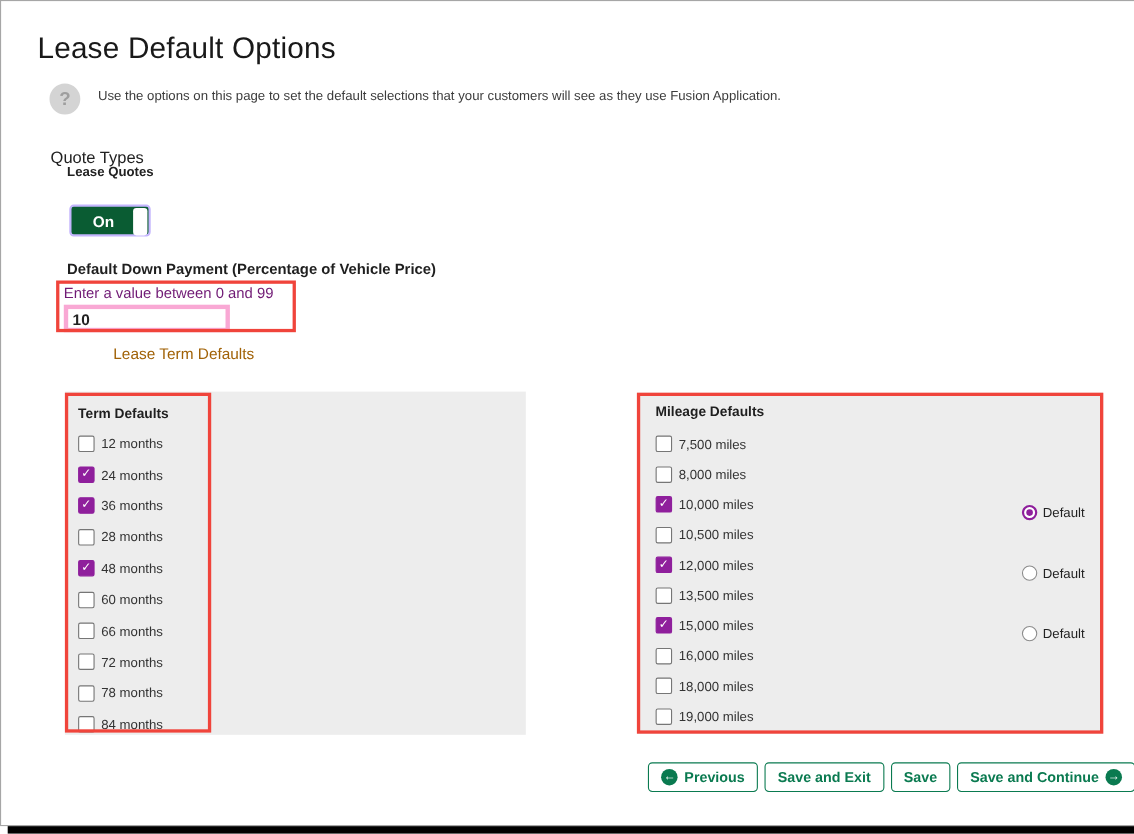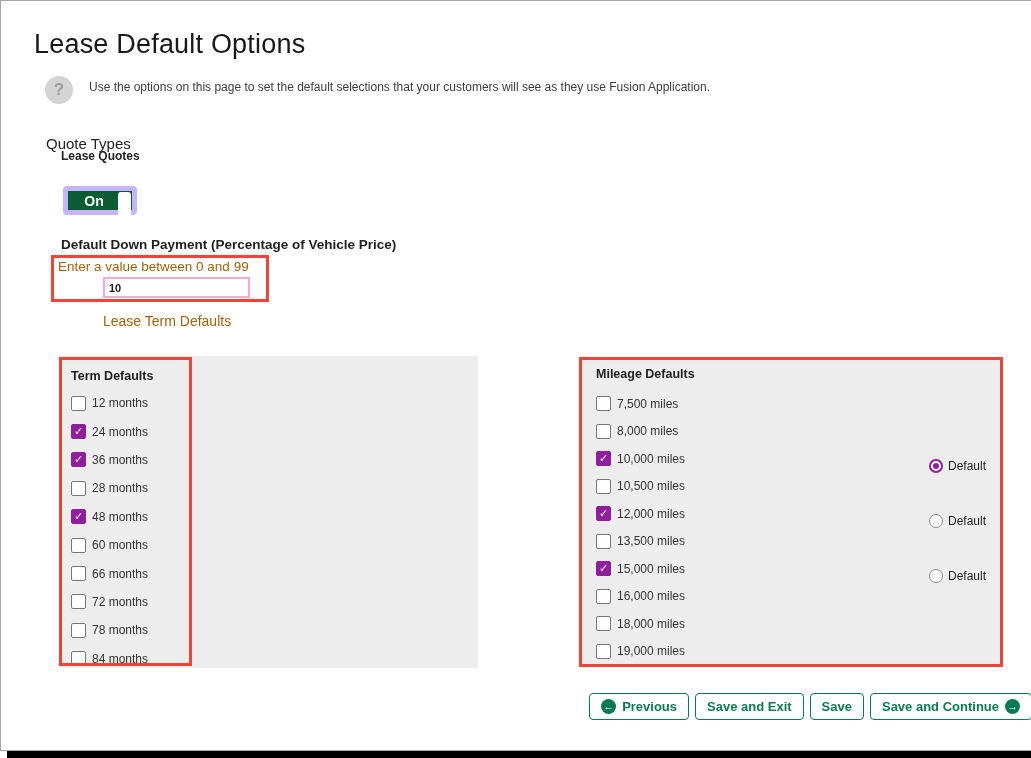--- a/index.html
+++ b/index.html
@@ -5,28 +5,28 @@
   html,body{margin:0;padding:0;background:#fff;}
   body{width:1031px;height:758px;position:relative;font-family:"Liberation Sans","DejaVu Sans",sans-serif;}
   .page{position:absolute;left:0;top:0;width:1022px;height:749px;background:#fff;border:1px solid #a6a6a6;box-shadow:7px 7px 0 #000;padding-left:29px;}
   .abs{position:absolute;}
   .page-title{left:33px;top:28px;font-size:27px;color:#191919;font-weight:400;letter-spacing:0.2px;}
   .help-circle{left:44px;top:75px;width:28px;height:28px;border-radius:50%;background:#d4d4d4;display:flex;align-items:center;justify-content:center;font-size:17px;font-weight:700;color:#9e9e9e;}
   .description{left:88px;top:79px;font-size:12px;color:#3c3c3c;}
   .section-heading{font-size:15px;color:#222;}
   .quote-types{left:45px;top:117px;margin-top:17px;}
   .lease-quotes{left:60px;top:148px;font-size:12px;font-weight:700;color:#222;}
-  .toggle{left:62px;top:185px;width:74px;height:29px;background:#0a5c33;border:5px solid #c4b5fd;border-radius:4px;display:flex;align-items:center;cursor:pointer;box-sizing:border-box;}
+  .toggle{left:62px;top:185px;width:74px;height:29px;background:#0a5c33;border:2px solid #c4b5fd;border-radius:4px;display:flex;align-items:center;cursor:pointer;box-sizing:border-box;}
   .toggle-label{flex:1;text-align:center;margin-right:12px;color:#fff;font-weight:700;font-size:14px;}
   .toggle-handle{position:absolute;right:1px;top:1px;width:13px;height:25px;background:#fff;border-radius:3px;}
   .ddp-label{left:60px;top:236px;font-size:13.5px;font-weight:700;color:#1f1f1f;}
   .highlight-box{border:3px solid #f0443b;z-index:6;pointer-events:none;background:transparent;}
   .hl-input{left:50px;top:254px;width:212px;height:41px;}
-  .ddp-hint{left:57px;top:258px;font-size:13.5px;color:#a16207;}
-  .ddp-input{left:57px;top:276px;width:135px;height:15px;border:2px solid #f9a8d4;font-family:inherit;font-size:11px;font-weight:700;color:#222;padding:1px 4px;margin-left:45px;}
+  .ddp-hint{left:57px;top:258px;font-size:13.5px;color:#701a75;}
+  .ddp-input{left:57px;top:276px;width:135px;height:15px;border:4px solid #f9a8d4;font-family:inherit;font-size:14px;font-weight:700;color:#222;padding:1px 4px;}
   .lease-term-heading{left:58px;top:312px;font-size:14px;color:#a16207;margin-left:44px;}
   .panel{background:#ededed;}
   .term-panel{left:58px;top:355px;width:419px;height:312px;}
   .hl-term{left:58px;top:356px;width:127px;height:303px;}
   .panel-title{font-size:12.5px;font-weight:700;color:#1f1f1f;}
   .term-title{left:70px;top:368px;}
   .term-list{left:70px;top:388px;text-align:center;}
   .check-row{display:flex;align-items:center;gap:6px;height:28.4px;position:relative;width:100%;}
   .checkbox{width:13px;height:13px;background:#fff;border:1px solid #767676;border-radius:2px;display:inline-flex;align-items:center;justify-content:center;flex:0 0 auto;box-sizing:content-box;cursor:pointer;font-size:11px;font-weight:700;color:#fff;line-height:1;}
   .checkbox.checked{background:#8f1f9c;border-color:#8f1f9c;}

